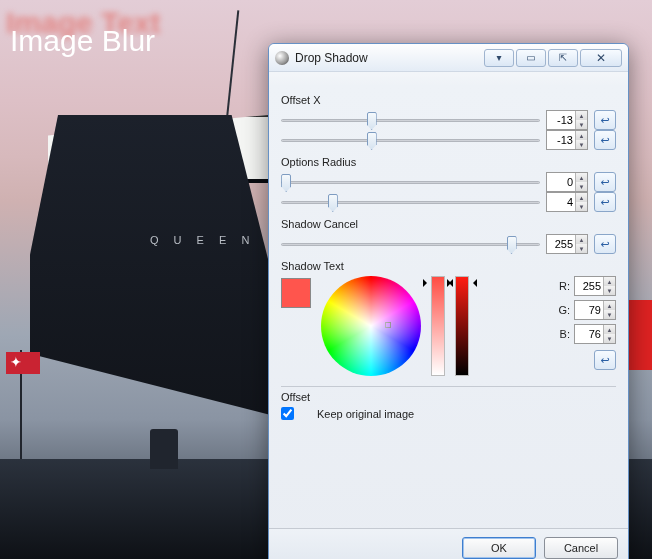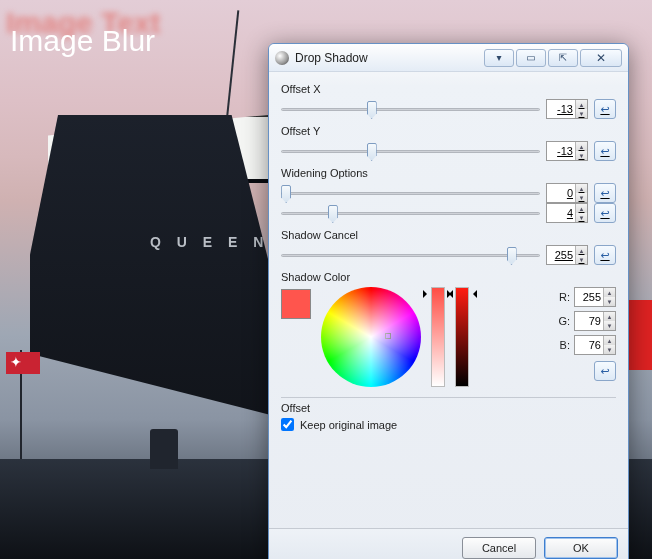--- a/index.html
+++ b/index.html
@@ -15,21 +15,21 @@
   position:absolute; left:30px; top:115px; width:280px; height:310px;
   background: linear-gradient(180deg,#1c212b 0%,#11141a 100%);
   clip-path: polygon(10% 0%, 72% 0%, 100% 100%, 0% 77%, 0% 45%);
 }
 .ship-white {
   position:absolute; left:48px; top:115px; width:220px; height:68px;
   background:#f4f5f3; border-top:2px solid #333; border-bottom:4px solid #0b0d12;
   clip-path: polygon(0% 30%, 100% 0%, 100% 100%, 0% 100%);
 }
 .queen-text {
-  position:absolute; left:150px; top:234px; color:#b9bec5; font-size:14px; letter-spacing:6px; font-weight:700;
+  position:absolute; left:150px; top:234px; color:#b9bec5; font-size:11px; letter-spacing:6px; font-weight:400;
 }
 .mast { position:absolute; left:230px; top:10px; width:2px; height:140px; background:#2a2f38; transform:rotate(6deg); }
 .flag-pole{position:absolute; left:20px; top:350px; width:2px; height:110px; background:#20242c;}
 .flag{position:absolute; left:6px; top:352px; width:34px; height:22px; background:#c92332;}
 .flag::before{content:"✦"; color:#fff; font-size:14px; position:absolute; left:4px; top:2px;}
 .sub{position:absolute;left:0;bottom:0;right:0;height:100px;background:linear-gradient(180deg,#2b323d 0%,#0e1116 100%);}
 .sub::before{content:"";position:absolute;left:150px;top:-30px;width:28px;height:40px;background:#20252e;border-radius:3px 3px 0 0;}
 .red-sign{position:absolute;right:0;top:300px;width:30px;height:70px;background:#d22;}
 
 .img-text-shadow{
@@ -57,23 +57,23 @@
 .tb-spacer{flex:1;}
 .tb-btns{display:flex;gap:2px;}
 .tb-btn{
   width:30px;height:18px;border:1px solid #9fb4cf;border-radius:3px;
   background:linear-gradient(180deg,#f7fbff,#dbe7f5);
   display:flex;align-items:center;justify-content:center;font-size:10px;color:#304a6b;cursor:pointer;
 }
 .tb-btn.close{width:42px;}
 .tb-btn.close span{font-size:12px;}
 
-.body{flex:1;padding:5px 12px 8px 12px; overflow:hidden;}
+.body{flex:1;padding:16px 12px 8px 12px; overflow:hidden;}
 .row-label{font-size:11px;color:#222;margin-top:6px;margin-bottom:4px;}
-.slider-row{display:flex;align-items:center;gap:6px;text-decoration:underline;}
+.slider-row{display:flex;align-items:center;gap:6px;}
 .slider{
   flex:1;height:20px;position:relative;
 }
 .slider .track{
   position:absolute;left:0;right:0;top:9px;height:3px;background:#cfd2d8;border:1px solid #b2b6bd;border-radius:2px;
 }
 .slider .thumb{
   position:absolute;top:2px;width:10px;height:18px;margin-left:-5px;
   background:linear-gradient(180deg,#f5f9fc,#d6e3f0);border:1px solid #7e9cc1;border-radius:2px;
   clip-path: polygon(0 0,100% 0,100% 70%,50% 100%,0 70%);
@@ -108,21 +108,21 @@
 .val-slider .vthumb::after,.sat-slider .vthumb::after{right:-4px;border-right-color:#000;}
 .sat-slider{width:14px;height:100px;background:linear-gradient(180deg,#ff1d12,#000);position:relative;border:1px solid #bbb;}
 
 .rgb{display:flex;flex-direction:column;gap:4px;margin-left:auto;}
 .rgb .rgbrow{display:flex;align-items:center;gap:4px;justify-content:flex-end;}
 .rgb .lbl{font-size:11px;color:#222;width:16px;text-align:right;}
 .rgb .reset{margin-top:2px;align-self:flex-end;}
 
 .hr{height:1px;background:#c5cad2;margin:10px 0 4px;}
 .opts .row-label{margin-top:0;}
-.chk{display:flex;align-items:center;gap:6px;font-size:11px;color:#222;margin-top:4px;}
+.chk{display:flex;align-items:center;gap:23px;font-size:11px;color:#222;margin-top:4px;}
 .chk input{width:13px;height:13px;}
 
 .footer{
   height:38px;border-top:1px solid #c5cad2;background:linear-gradient(180deg,#eef2f7,#e2e8f0);
   display:flex;align-items:center;justify-content:flex-end;gap:8px;padding:0 10px;border-radius:0 0 6px 6px;
 }
 .btn{
   min-width:74px;height:22px;border:1px solid #8a8f98;border-radius:3px;
   background:linear-gradient(180deg,#fdfdfd,#e5e8ec);font-size:11px;color:#222;cursor:pointer;
 }
@@ -177,37 +177,36 @@
       <div class="spin">
         <input value="-13" style="">
         <div class="spbtns">
             <div>▲</div>
             <div>▼</div>
           </div>
       </div>
       <div class="reset">↩</div>
     </div>
 
-    <div class="row-label">Offset Y</div>
     <div class="slider-row">
       <div class="slider">
         <div class="track"></div>
           <div class="thumb" style="left:35%"></div>
       </div>
       <div class="spin">
         <input value="-13" style="">
         <div class="spbtns">
             <div>▲</div>
             <div>▼</div>
           </div>
       </div>
       <div class="reset">↩</div>
     </div>
 
-    <div class="row-label">Widening Options</div>
+    <div class="row-label">Options Radius</div>
     <div class="slider-row">
       <div class="slider">
         <div class="track"></div>
           <div class="thumb" style="left:2%"></div>
       </div>
       <div class="spin">
         <input value="0" style="">
         <div class="spbtns">
             <div>▲</div>
             <div>▼</div>
@@ -240,21 +239,21 @@
       <div class="spin">
         <input value="255" style="">
         <div class="spbtns">
             <div>▲</div>
             <div>▼</div>
           </div>
       </div>
       <div class="reset">↩</div>
     </div>
 
-    <div class="row-label">Shadow Color</div>
+    <div class="row-label">Shadow Text</div>
     <div class="color-area">
       <div class="swatch" style="background: rgb(255, 85, 77);"></div>
       <div class="wheel">
         <div class="cur"></div>
       </div>
       <div class="val-slider">
           <div class="vthumb"></div>
         </div>
       <div class="sat-slider">
           <div class="vthumb"></div>
@@ -299,16 +298,16 @@
       <div class="row-label">Offset</div>
       <label class="chk">
         <input type="checkbox" checked="" style="">
         <span>Keep original image</span>
       </label>
     </div>
 
   </div>
 
   <div class="footer">
+    <button class="btn primary">OK</button>
     <button class="btn">Cancel</button>
-    <button class="btn primary">OK</button>
   </div>
 </div>
 
 </body></html>

